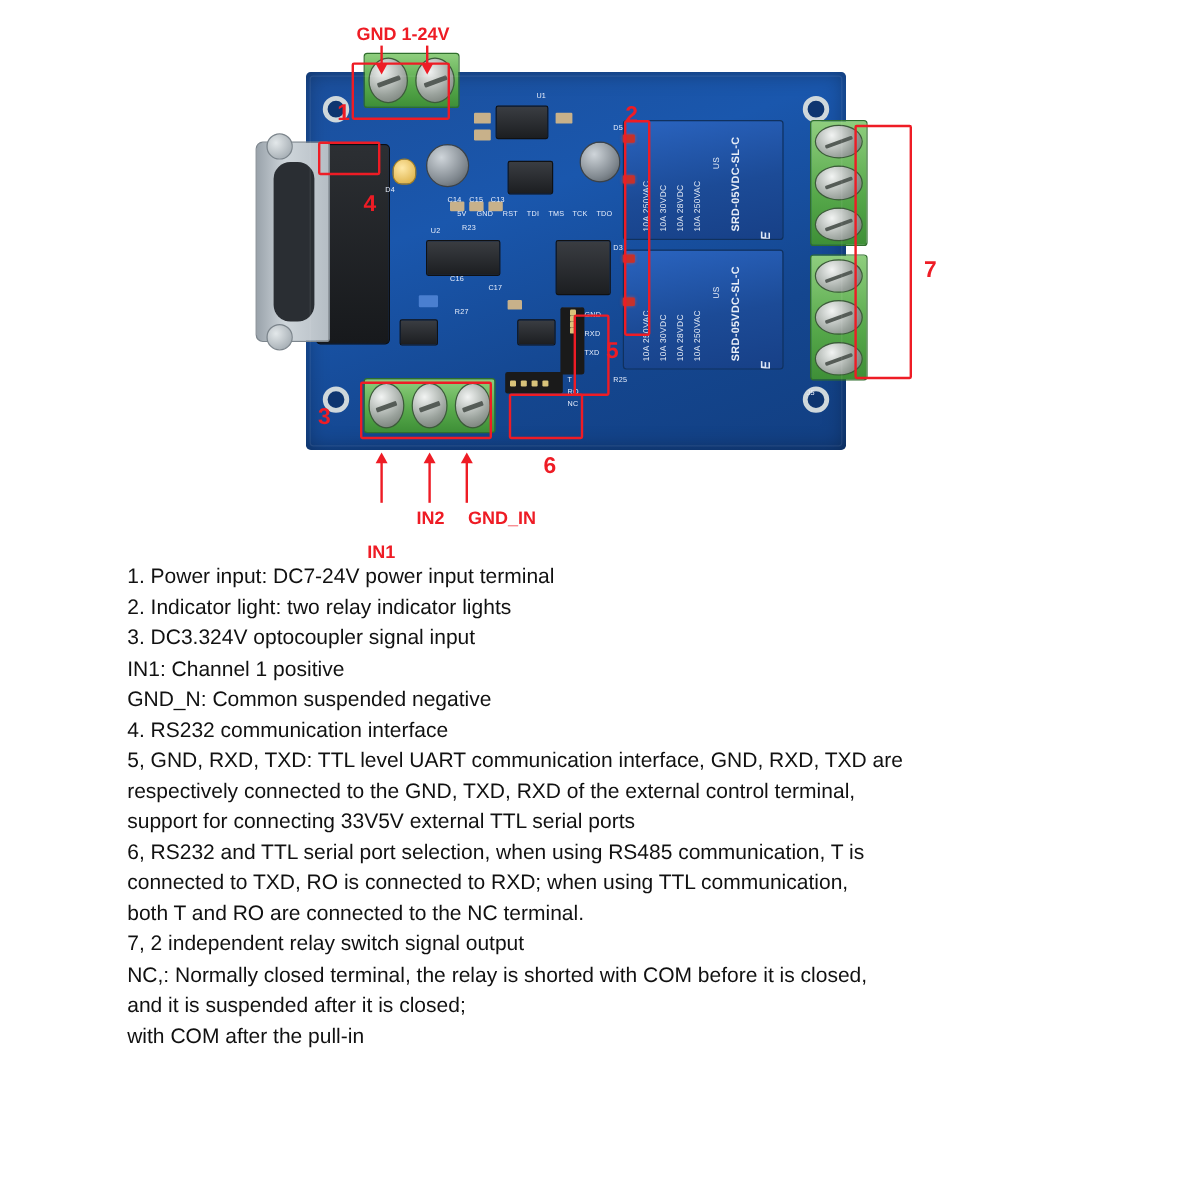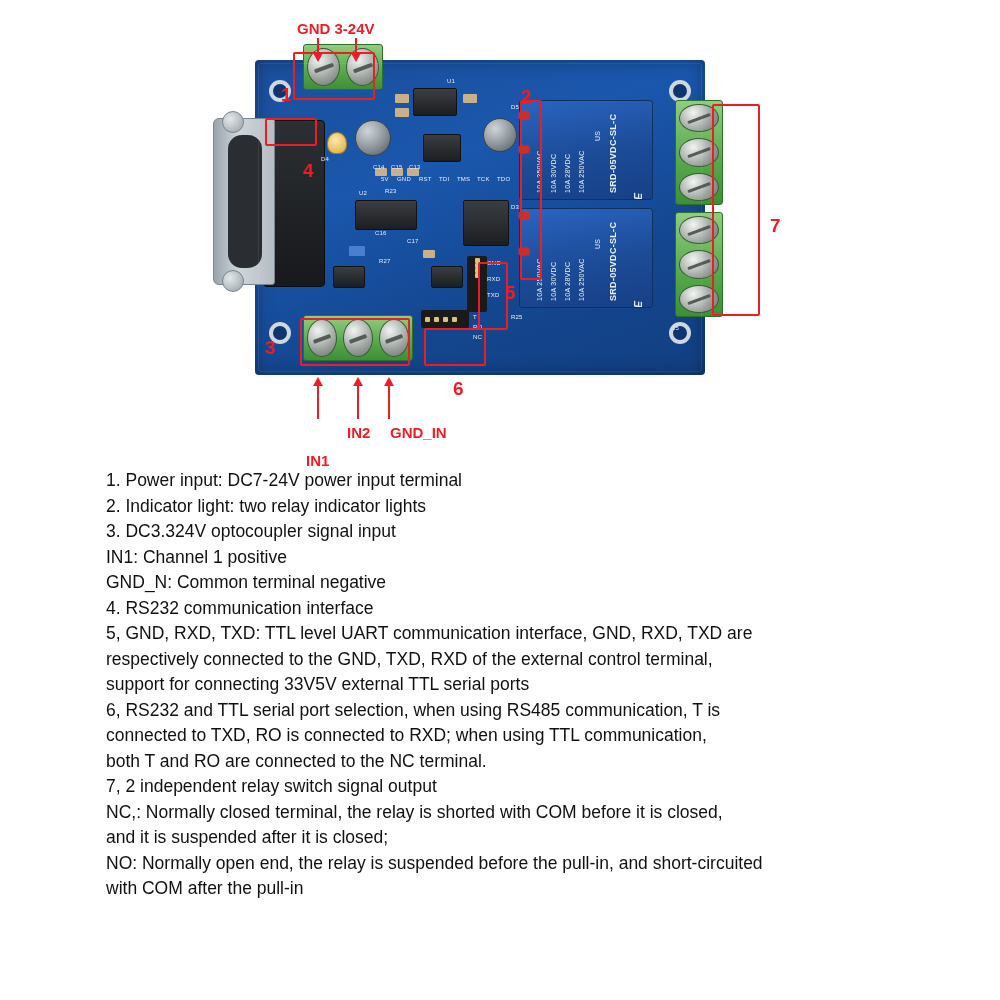--- a/index.html
+++ b/index.html
@@ -412,43 +412,42 @@
   <div class="num" style="left:281px; top:84px;">1</div>
   <div class="num" style="left:521px; top:86px;">2</div>
   <div class="num" style="left:303px; top:160px;">4</div>
   <div class="num" style="left:505px; top:282px;">5</div>
   <div class="num" style="left:453px; top:378px;">6</div>
   <div class="num" style="left:770px; top:215px;">7</div>
   <div class="num" style="left:265px; top:337px;">3</div>
 
   <div class="arrow" style="left:740px; top:210px; height:0; width:28px;"></div>
 
-  <div class="redlabel" style="left:297px; top:20px;">GND 3-24V</div>
+  <div class="redlabel" style="left:297px; top:20px;">GND 1-24V</div>
   <div class="arrow down" style="left:317px; top:38px; height:16px;"></div>
   <div class="arrow down" style="left:355px; top:38px; height:16px;"></div>
 
   <div class="redlabel" style="left:306px; top:424px;margin-top:28px;">IN1</div>
   <div class="redlabel" style="left:347px; top:424px;">IN2</div>
   <div class="redlabel" style="left:390px; top:424px;">GND_IN</div>
   <div class="arrow up" style="left:317px; top:385px; height:34px;"></div>
   <div class="arrow up" style="left:357px; top:385px; height:34px;"></div>
   <div class="arrow up" style="left:388px; top:385px; height:34px;"></div>
 </div>
 
 <div id="description">
   <p>1. Power input: DC7-24V power input terminal</p>
   <p>2. Indicator light: two relay indicator lights</p>
   <p>3. DC3.324V optocoupler signal input</p>
   <p>IN1: Channel 1 positive</p>
-  <p>GND_N: Common terminal negative</p>
+  <p>GND_N: Common suspended negative</p>
   <p>4. RS232 communication interface</p>
   <p>5, GND, RXD, TXD: TTL level UART communication interface, GND, RXD, TXD are</p>
   <p>respectively connected to the GND, TXD, RXD of the external control terminal,</p>
   <p>support for connecting 33V5V external TTL serial ports</p>
   <p>6, RS232 and TTL serial port selection, when using RS485 communication, T is</p>
   <p>connected to TXD, RO is connected to RXD; when using TTL communication,</p>
   <p>both T and RO are connected to the NC terminal.</p>
   <p>7, 2 independent relay switch signal output</p>
   <p>NC,: Normally closed terminal, the relay is shorted with COM before it is closed,</p>
   <p>and it is suspended after it is closed;</p>
-  <p>NO: Normally open end, the relay is suspended before the pull-in, and short-circuited</p>
   <p>with COM after the pull-in</p>
 </div>
 
 </body></html>

